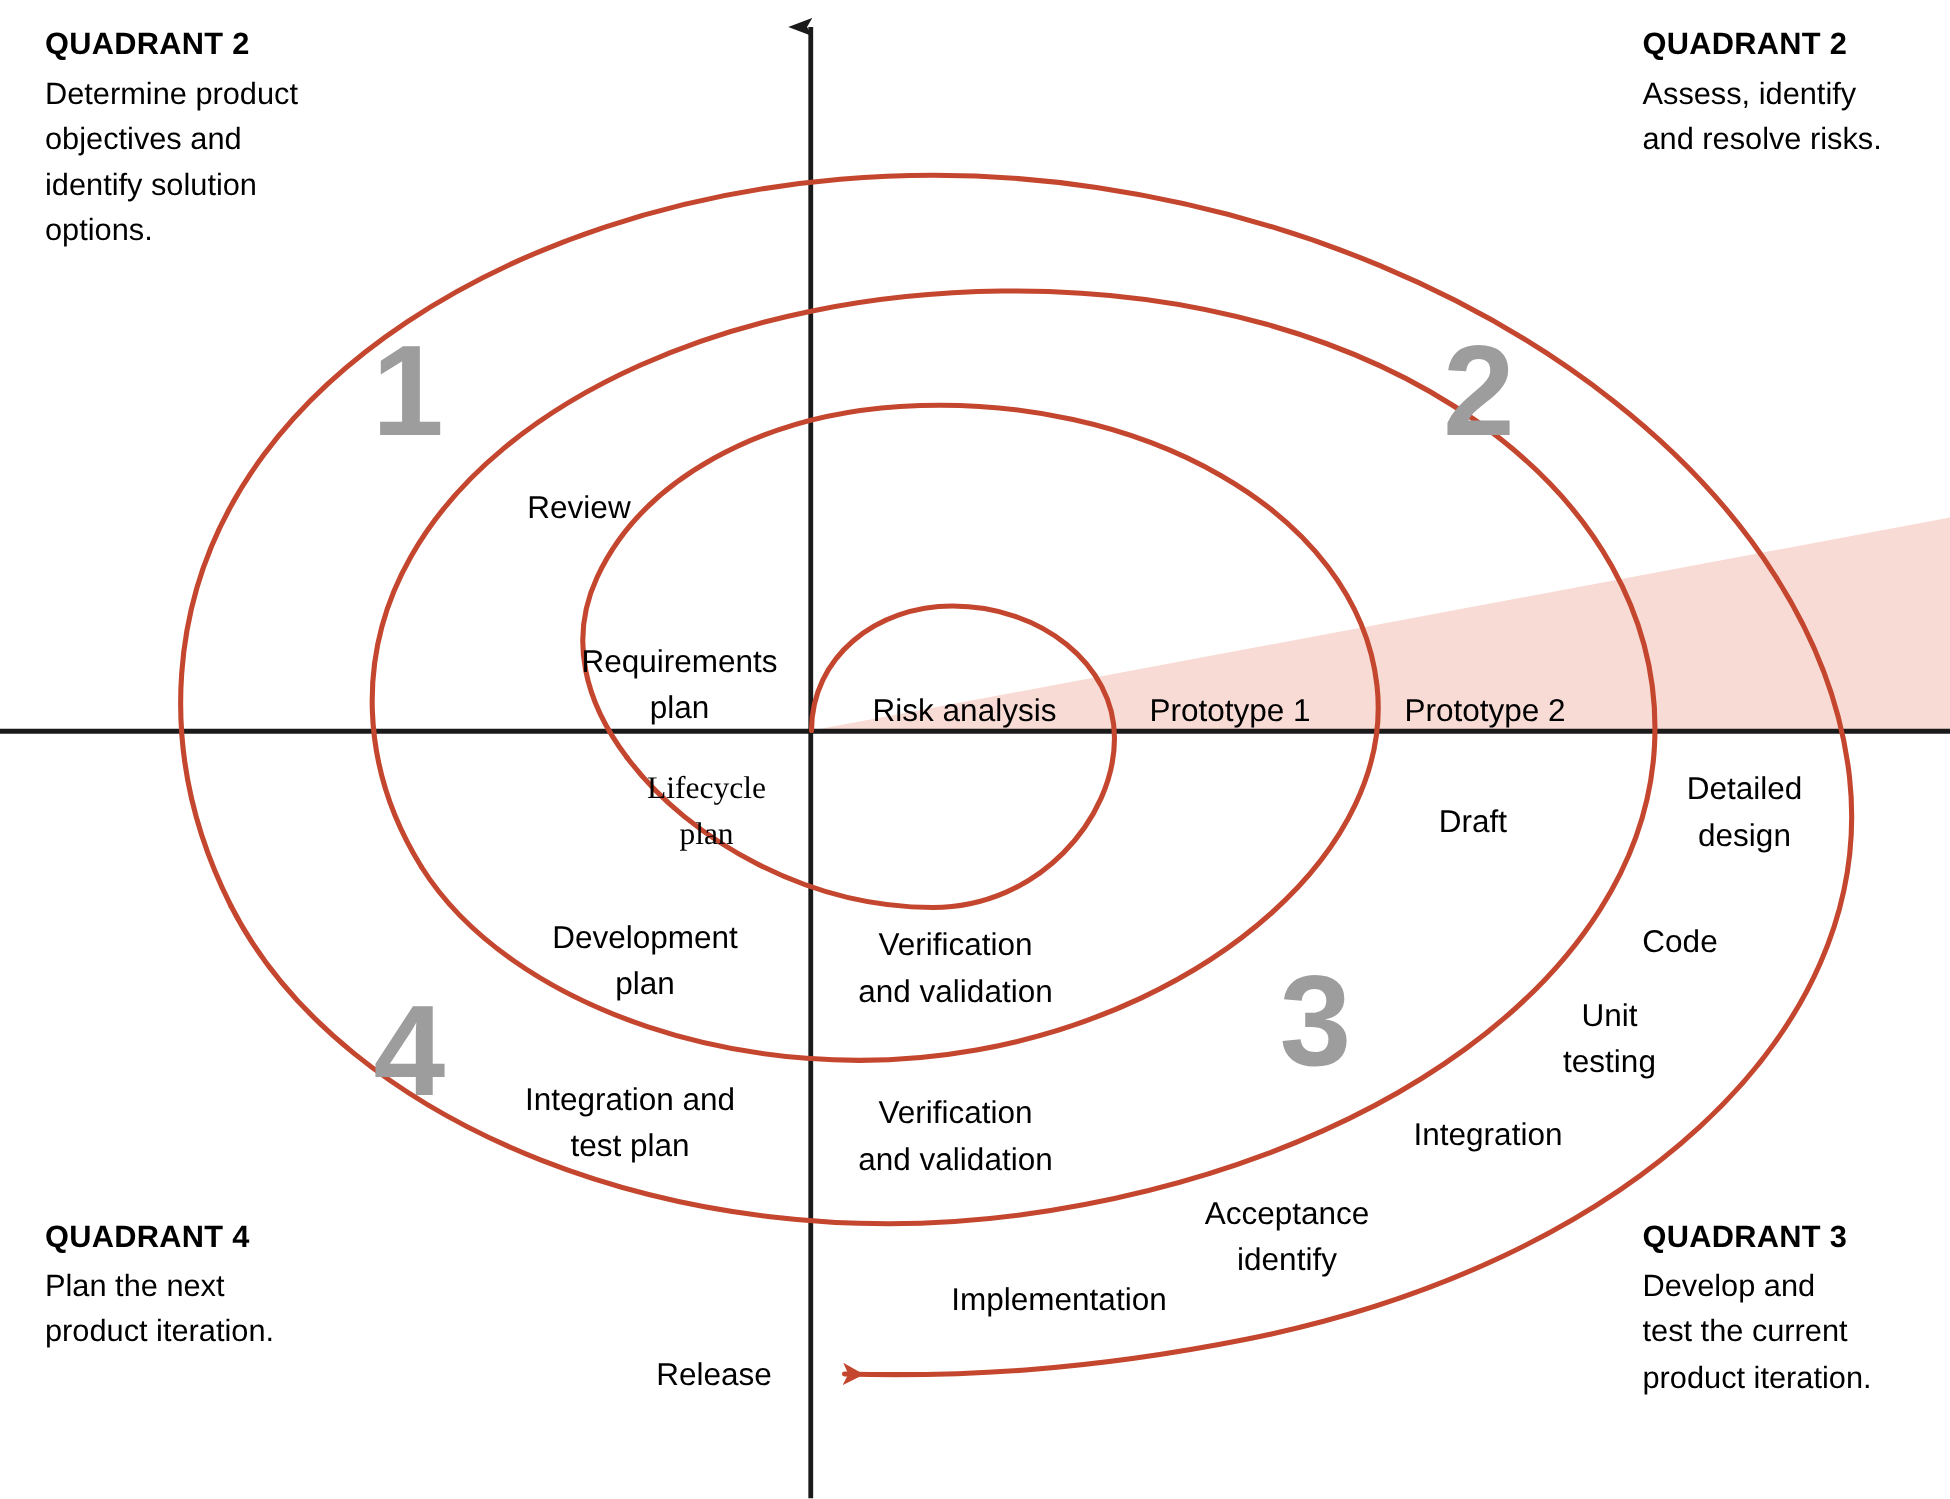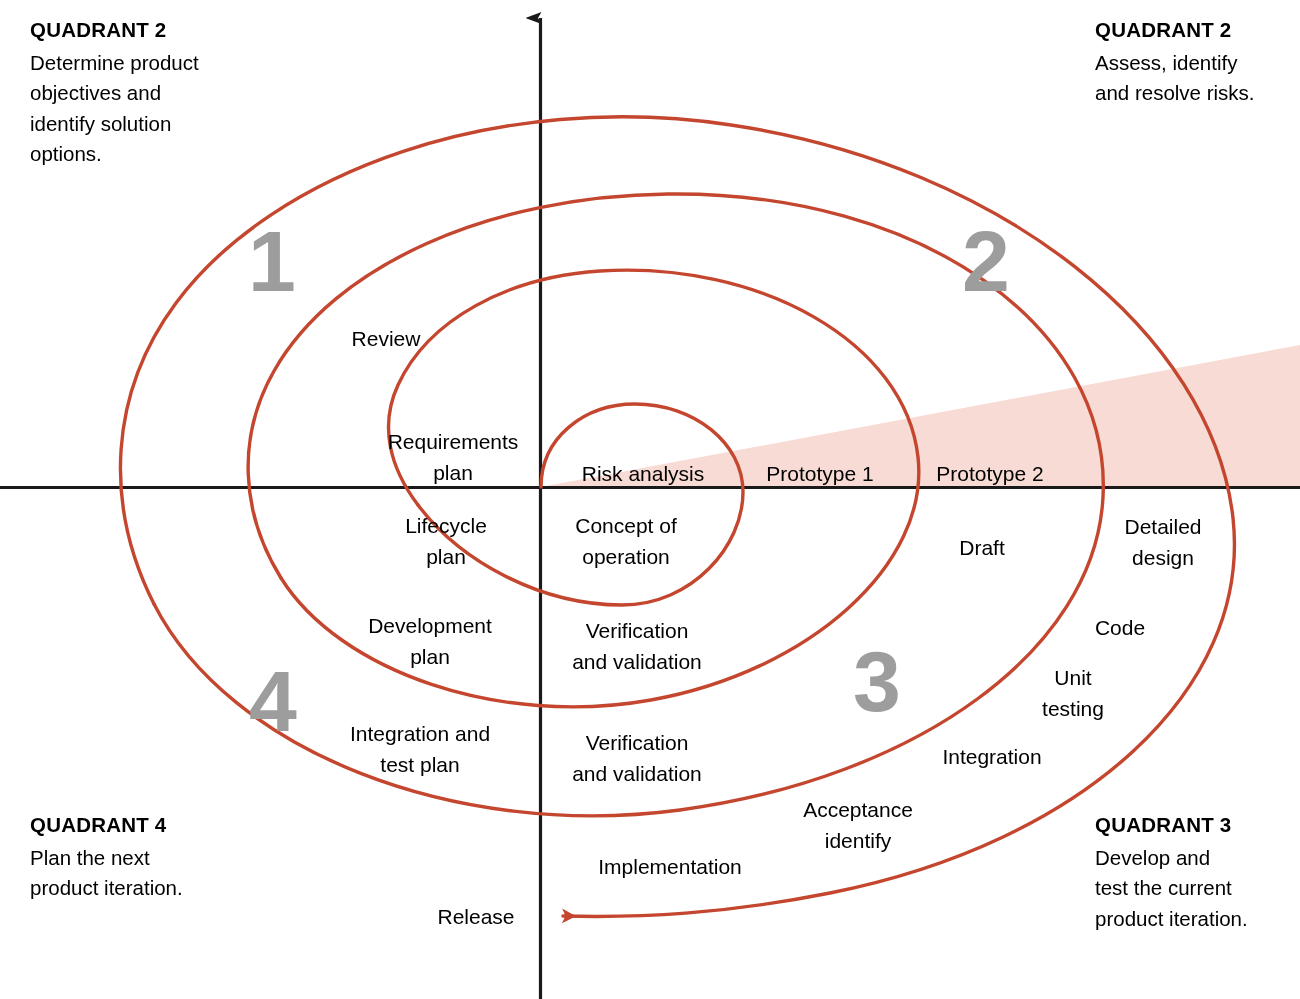--- a/index.html
+++ b/index.html
@@ -130,38 +130,36 @@
   <div class="bignum" style="left:248px;top:218px;">1</div>
   <div class="bignum" style="left:962px;top:218px;">2</div>
   <div class="bignum" style="left:853px;top:638px;">3</div>
   <div class="bignum" style="left:249px;top:658px;">4</div>
 
   <div class="slabel" style="left:386px;top:339px;">Review</div>
 
   <div class="slabel" style="left:453px;top:457px;">Requirements
 plan</div>
 
-  <div class="slabel" style="left:446px;top:541px;">Lifecycle
+  <div class="slabel" style="left:471px;top:541px;font-family:Liberation Serif, serif;">Lifecycle
 plan</div>
 
   <div class="slabel" style="left:430px;top:641px;">Development
 plan</div>
 
   <div class="slabel" style="left:420px;top:749px;">Integration and
 test plan</div>
 
   <div class="slabel" style="left:643px;top:474px;">Risk analysis</div>
 
   <div class="slabel" style="left:820px;top:474px;">Prototype 1</div>
 
   <div class="slabel" style="left:990px;top:474px;">Prototype 2</div>
 
 
-  <div class="slabel" style="left:626px;top:541px;">Concept of
-operation</div>
 
   <div class="slabel" style="left:982px;top:548px;">Draft</div>
 
   <div class="slabel" style="left:1163px;top:542px;">Detailed
 design</div>
 
   <div class="slabel" style="left:637px;top:646px;">Verification
 and validation</div>
 
   <div class="slabel" style="left:637px;top:758px;">Verification
@@ -170,17 +168,17 @@
   <div class="slabel" style="left:1120px;top:628px;">Code</div>
 
   <div class="slabel" style="left:1073px;top:693px;">Unit
 testing</div>
 
   <div class="slabel" style="left:992px;top:757px;">Integration</div>
 
   <div class="slabel" style="left:858px;top:825px;">Acceptance
 identify</div>
 
-  <div class="slabel" style="left:670px;top:867px;">Implementation</div>
+  <div class="slabel" style="left:706px;top:867px;">Implementation</div>
 
   <div class="slabel" style="left:476px;top:917px;">Release</div>
 
 </div>
 
 </body></html>

